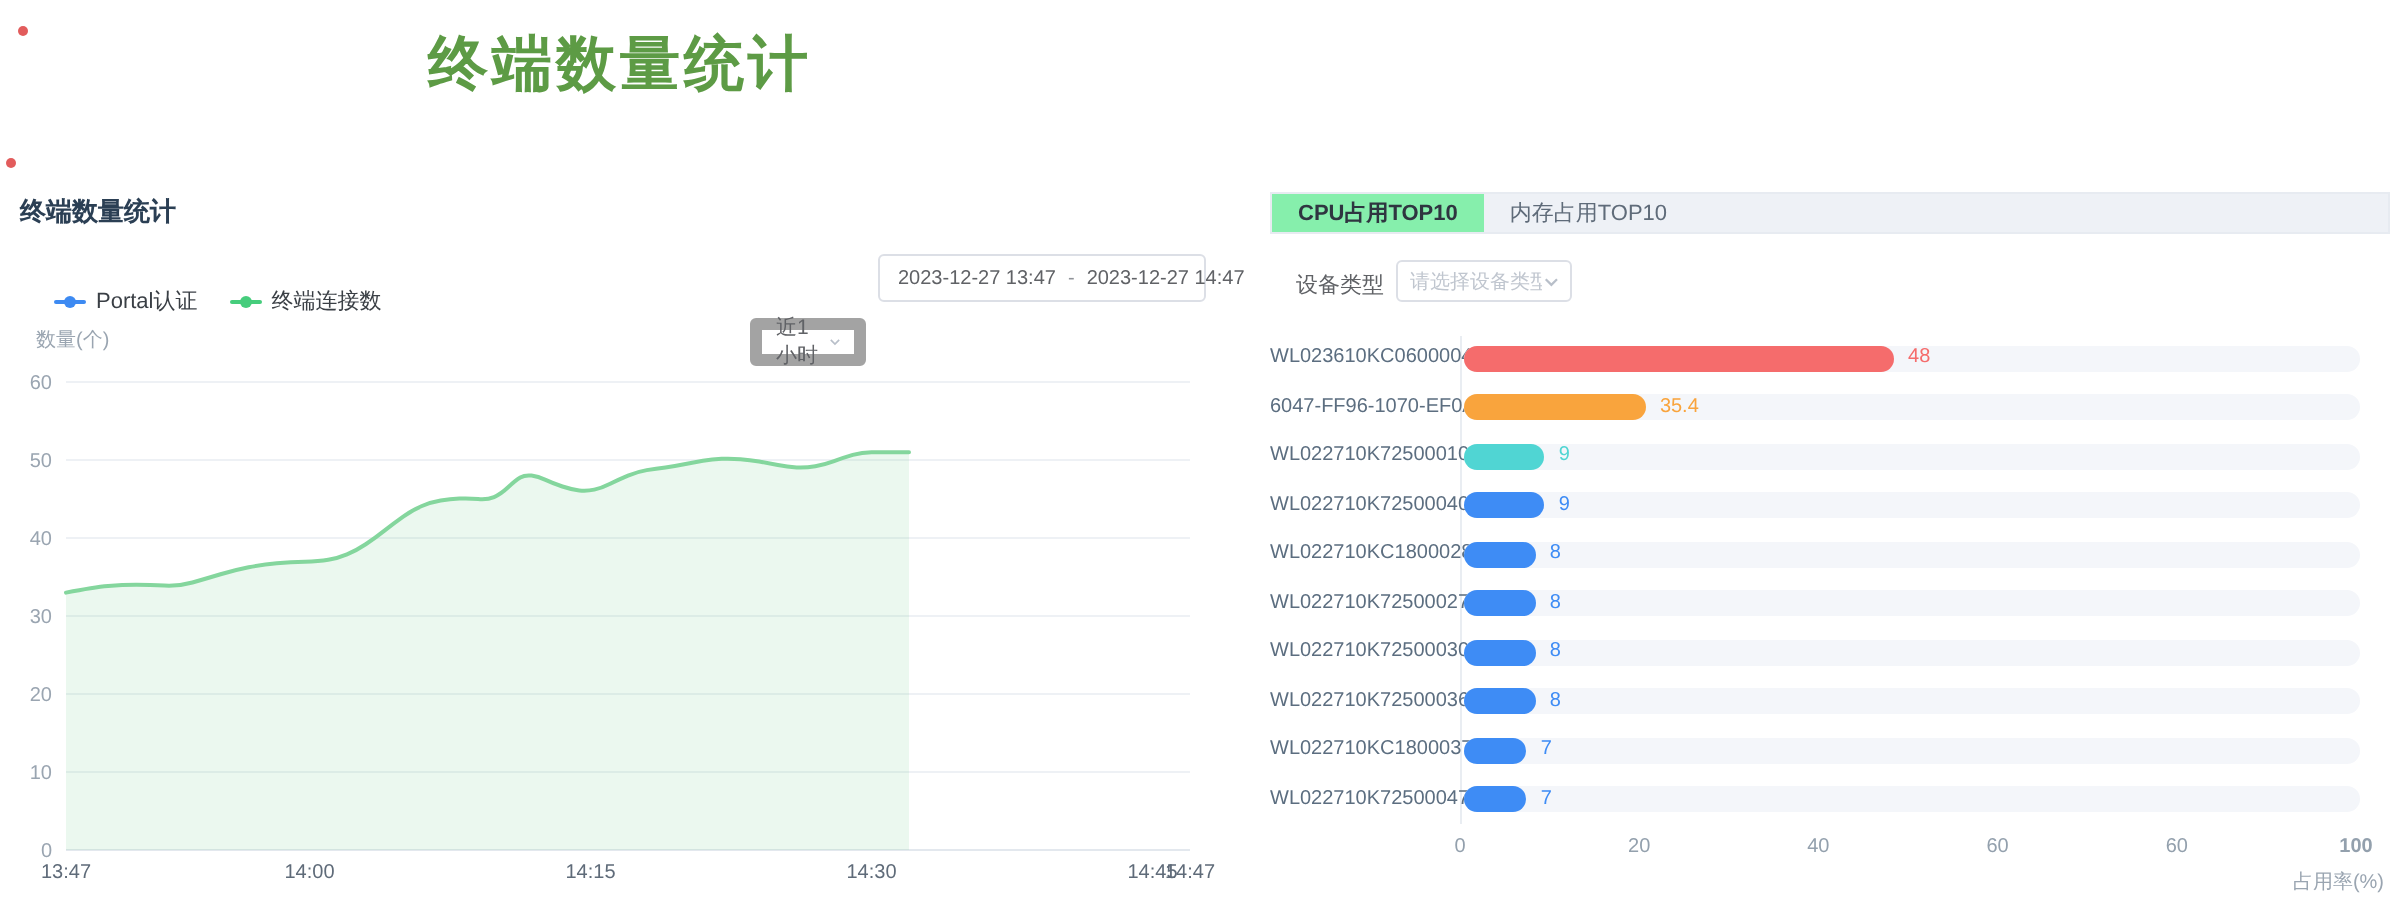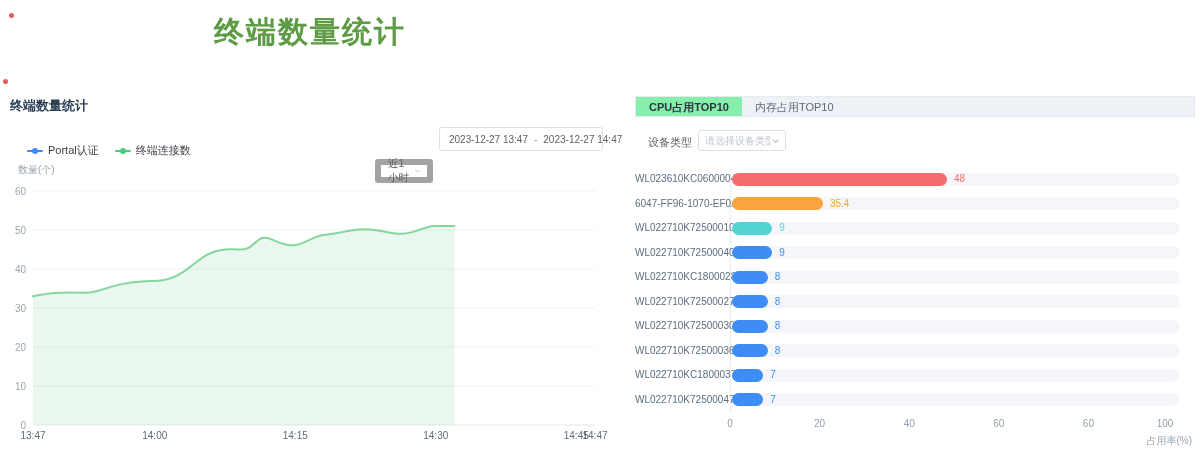--- a/index.html
+++ b/index.html
@@ -216,16 +216,16 @@
         <div class="bar-track" style="background: rgb(244, 246, 250);">
           <div class="bar-fill" style="width: 31.36px; background: rgb(62, 140, 245);"></div>
         </div>
         <div class="bar-value" style="left: 135.36px; color: rgb(62, 140, 245);">7</div>
       </div>
       <div class="bar-tick" style="left: 95px;">0</div>
       <div class="bar-tick" style="left: 184.6px;">20</div>
       <div class="bar-tick" style="left: 274.2px;">40</div>
       <div class="bar-tick" style="left: 363.8px;">60</div>
       <div class="bar-tick" style="left: 453.4px;">60</div>
-      <div class="bar-tick" style="left: 530px;">100</div>
+      <div class="bar-tick" style="left: 543px; font-weight: bold;">100</div>
       <div class="bar-xlabel">占用率(%)</div>
     </div>
 </div>
 
 </body></html>

